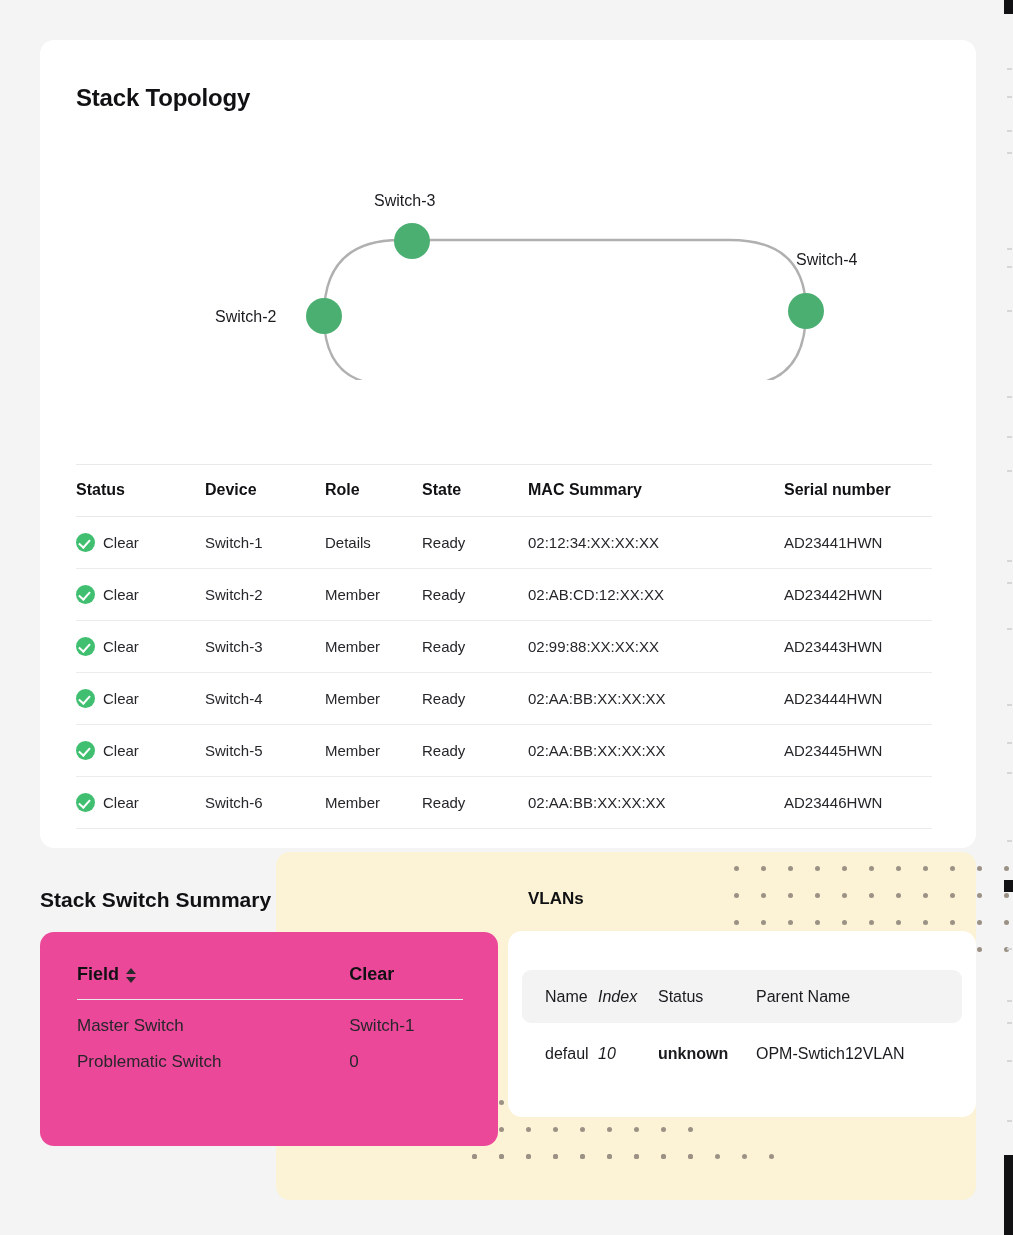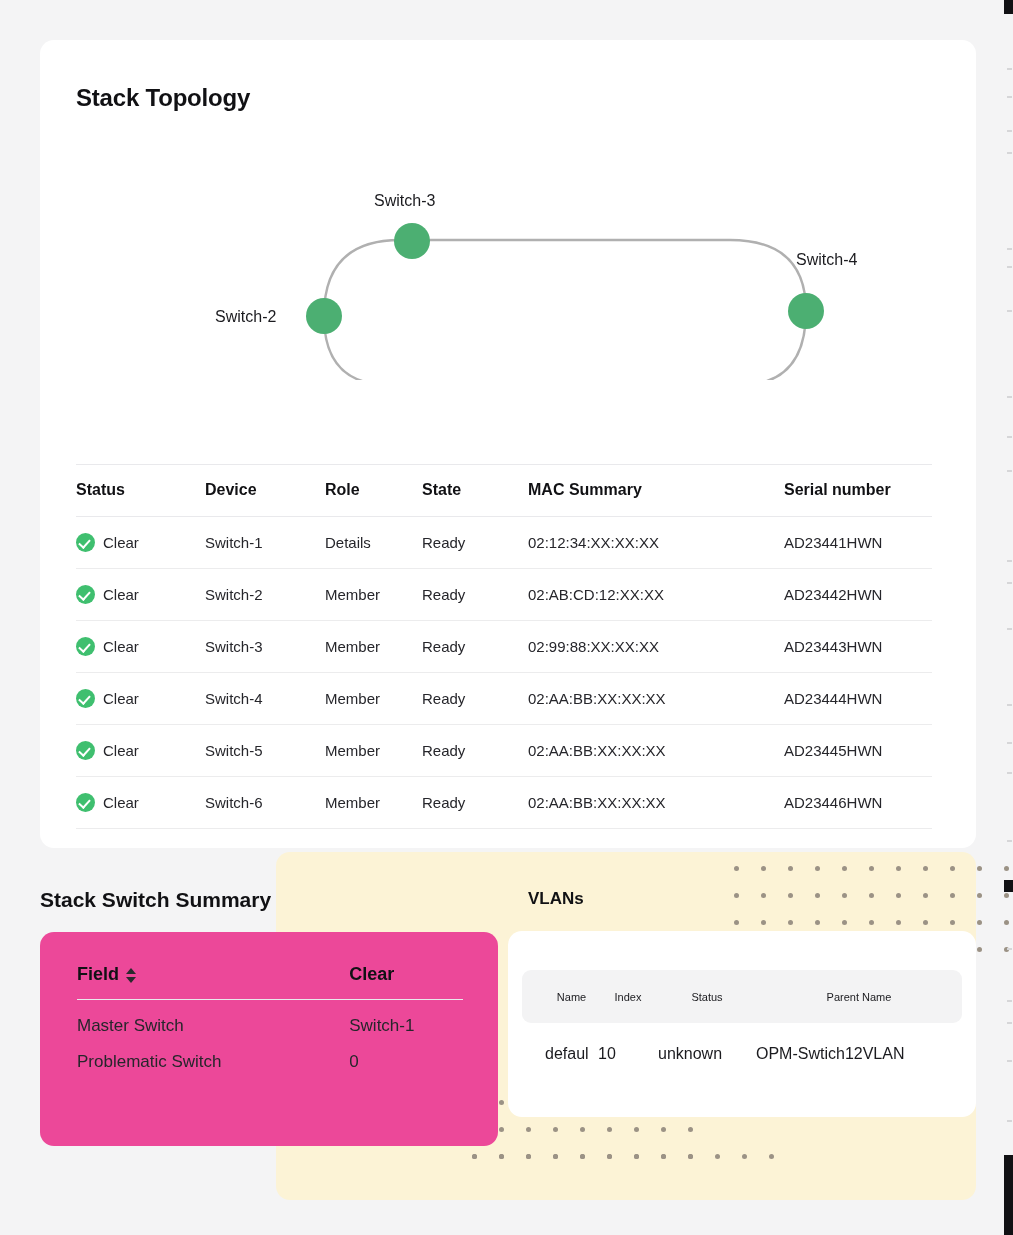--- a/index.html
+++ b/index.html
@@ -133,29 +133,29 @@
   .vlan-head{
     position:absolute; left:14px; top:39px;
     width:440px; height:53px;
     background:#f3f3f4; border-radius:9px;
   }
   .vlan-table{
     position:absolute; left:14px; top:39px;
     width:440px; border-collapse:collapse;
   }
   .vlan-table th{
-    text-align:center; font-size:11px; font-weight:normal; color:#1b1b1f;
+    text-align:left; font-size:16px; font-weight:normal; color:#1b1b1f;
     height:53px; vertical-align:middle;
   }
   .vlan-table td{
     font-size:16px; color:#1b1b1f; padding-top:22px; white-space:nowrap;
   }
   .vl-name  { width:76px; padding-left:23px !important; }
-  .vl-index { width:60px; }
-  .vl-status{ width:98px; }
+  .vl-index { width:60px;font-style:italic; }
+  .vl-status{ width:98px;font-weight:bold; }
   .vl-parent{ width:auto; }
   .vlan-table th.vl-name, .vlan-table td.vl-name{ padding-left:23px; }
 
   
   .scroll-gutter{
     position:absolute; right:0; top:0; width:9px; height:1235px;
   }
   .scroll-mark{ position:absolute; right:0; background:#111114; }
   .tick{ position:absolute; right:1px; width:5px; height:2px; background:#d6d6d8; }
 </style>

